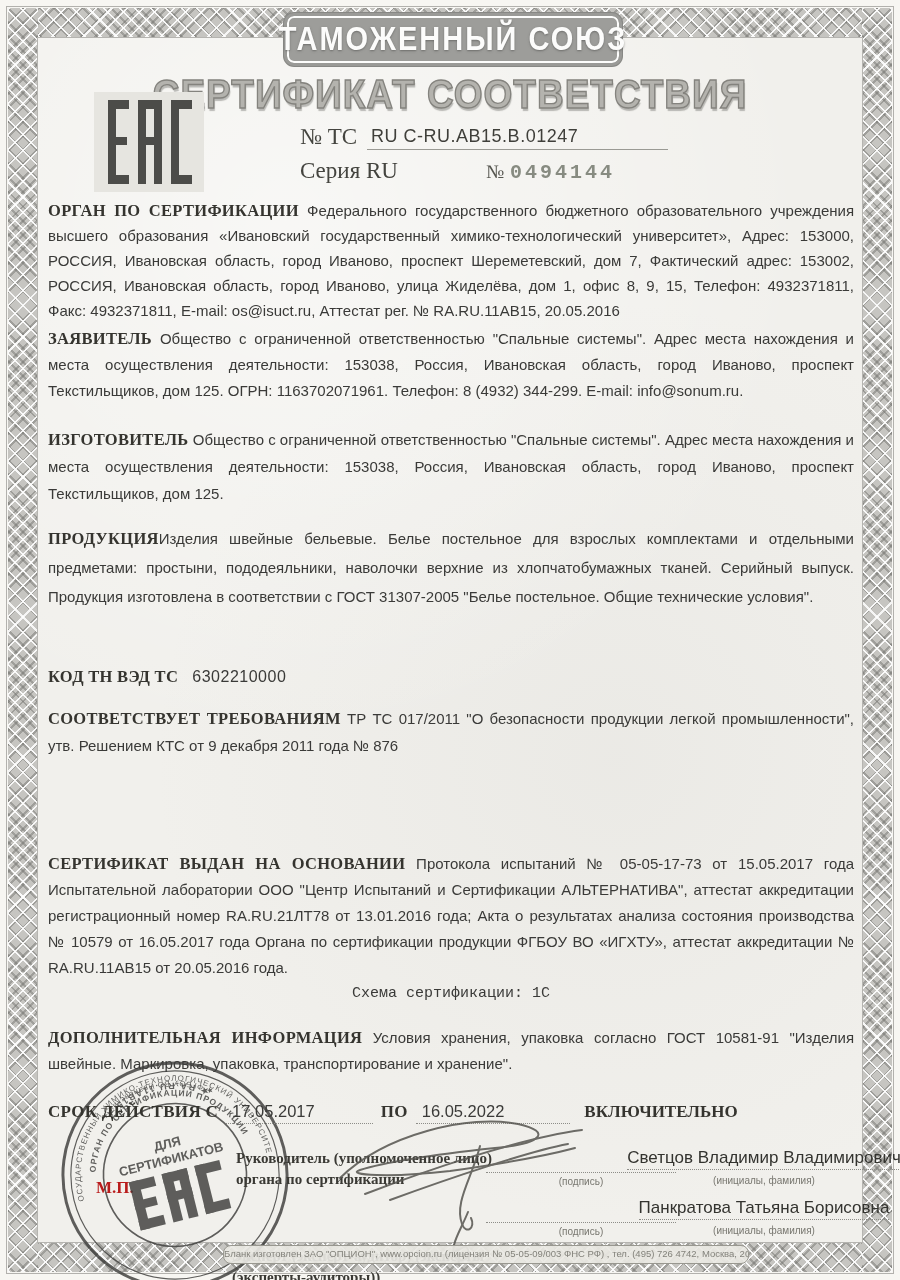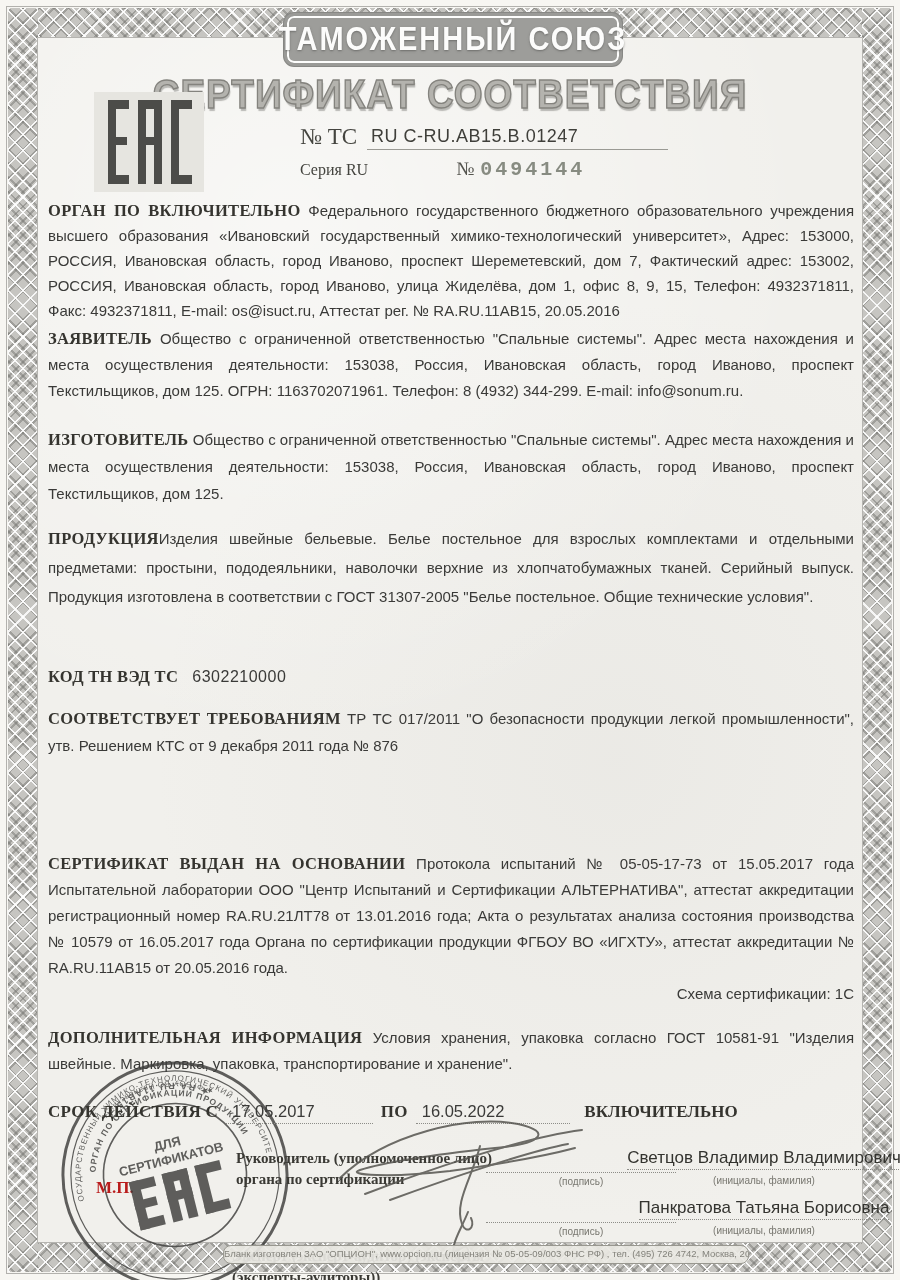--- a/index.html
+++ b/index.html
@@ -31,29 +31,29 @@
     font-weight:700;font-size:37px;letter-spacing:1px;color:#b4b3ae;
     -webkit-text-stroke:1.3px #84837e;text-shadow:1px 2px 1px rgba(95,95,90,.4);
     transform:scaleY(1.12);white-space:nowrap;}
   .eac-box{position:absolute;left:94px;top:92px;width:110px;height:100px;z-index:5;}
   
   .num-line{position:absolute;left:300px;top:124px;display:flex;align-items:flex-end;z-index:5;}
   .num-line .lblserif{font-family:"Liberation Serif",serif;font-size:23px;color:#44443f;margin-right:10px;}
   .num-line .val{font-size:18px;letter-spacing:.5px;color:#3f3f3a;border-bottom:1px solid #9a9a94;
     padding:0 90px 2px 4px;}
   .series-line{position:absolute;left:300px;top:158px;display:flex;align-items:baseline;z-index:5;}
-  .series-line .lblserif{font-family:"Liberation Serif",serif;font-size:16px;color:#44443f;}
+  .series-line .lblserif{font-family:"Liberation Serif",serif;font-size:23px;color:#44443f;}
   .series-line .no{font-family:"Liberation Serif",serif;font-size:19px;color:#55554f;margin-left:88px;}
   .series-line .snum{font-family:Liberation Mono, monospace;font-weight:700;font-size:20px;
     letter-spacing:3px;color:#878b81;margin-left:6px;}
   
   .sec{position:absolute;left:48px;width:806px;text-align:justify;font-size:15px;line-height:25px;color:#39393б;}
   .sec{color:#3a3a38;}
   .lbl{font-family:"Liberation Serif",serif;font-weight:700;font-size:16.5px;color:#35342f;letter-spacing:.3px;}
-  .scheme{display:block;text-align:right;}
+  .scheme{display:block;text-align:center;font-family:Liberation Mono, monospace;}
   .kodval{font-size:16px;letter-spacing:.5px;margin-left:10px;margin-top:40px;}
   
   .validity{position:absolute;left:48px;top:1102px;width:806px;z-index:6;display:flex;align-items:baseline;white-space:nowrap;}
   .validity .lbl{font-size:17px;}
   .vdate{font-size:16.5px;color:#3a3a38;border-bottom:1px dotted #8d8d88;padding:0 58px 2px 6px;margin:0 8px;}
   .vdate2{padding-right:66px;}
   .vword{font-family:"Liberation Serif",serif;font-weight:700;font-size:17px;color:#35342f;margin-left:6px;}
   
   .role{position:absolute;left:200px;width:270px;font-family:"Liberation Serif",serif;font-weight:700;
     font-size:15px;line-height:21px;color:#3a3934;z-index:6;}
@@ -121,21 +121,21 @@
   <div class="num-line">
     <span class="lblserif">№ ТС</span>
     <span class="val">RU C-RU.АВ15.В.01247</span>
   </div>
   <div class="series-line">
     <span class="lblserif">Серия  RU</span>
     <span class="no">№</span>
     <span class="snum">0494144</span>
   </div>
 
-  <p class="sec" style="top:183px;"><span class="lbl">ОРГАН ПО ВКЛЮЧИТЕЛЬНО</span>
+  <p class="sec" style="top:183px;"><span class="lbl">ОРГАН ПО СЕРТИФИКАЦИИ</span>
     <span>Федерального государственного бюджетного  образовательного учреждения высшего образования «Ивановский государственный химико-технологический университет», Адрес: 153000, РОССИЯ, Ивановская область, город Иваново, проспект Шереметевский, дом 7, Фактический адрес: 153002, РОССИЯ, Ивановская область, город Иваново, улица Жиделёва, дом 1, офис 8, 9, 15, Телефон: 4932371811, Факс: 4932371811, E-mail: os@isuct.ru, Аттестат рег. № RA.RU.11АВ15, 20.05.2016</span></p>
 
   <p class="sec" style="top:311px;line-height:26px;"><span class="lbl">ЗАЯВИТЕЛЬ</span>
     <span>Общество с ограниченной ответственностью "Спальные системы". Адрес места нахождения и места осуществления деятельности: 153038, Россия, Ивановская область, город Иваново, проспект Текстильщиков, дом 125. ОГРН: 1163702071961. Телефон: 8 (4932) 344-299. E-mail: info@sonum.ru.</span></p>
 
   <p class="sec" style="top:411px;line-height:27px;"><span class="lbl">ИЗГОТОВИТЕЛЬ</span>
     <span>Общество с ограниченной ответственностью "Спальные системы". Адрес места нахождения и места осуществления деятельности: 153038, Россия, Ивановская область, город Иваново, проспект Текстильщиков, дом 125.</span></p>
 
   <p class="sec" style="top:509px;line-height:29px;"><span class="lbl">ПРОДУКЦИЯ</span><span>Изделия швейные бельевые. Белье постельное для взрослых комплектами и отдельными предметами: простыни, пододеяльники, наволочки верхние из хлопчатобумажных тканей. Серийный выпуск. Продукция изготовлена в соответствии с ГОСТ 31307-2005 "Белье постельное. Общие технические условия".</span></p>
 

